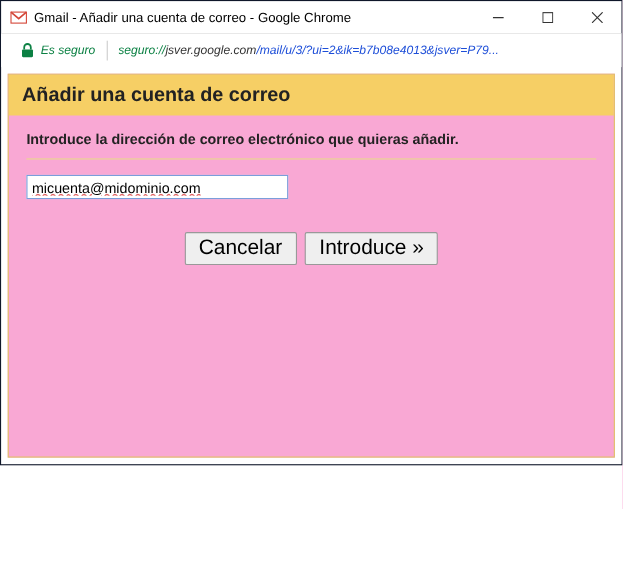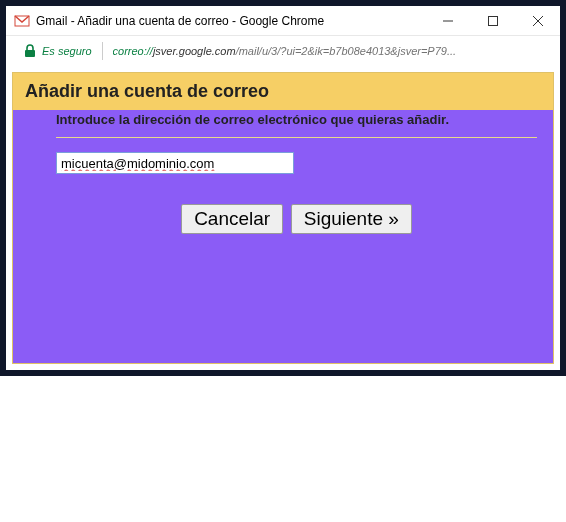--- a/index.html
+++ b/index.html
@@ -6,23 +6,23 @@
   body {
     margin: 0;
     font-family: Arial, Helvetica, sans-serif;
     background: #fff;
     width: 566px;
     height: 522px;
     overflow: hidden;
   }
   .window {
     width: 566px;
-    height: 376px;
-    background: #fff;
-    border: 6px solid #0f172a;
+    height: 423px;
+    background: #fff;
+    border: 1px solid #0f172a;
     display: flex;
     flex-direction: column;
   }
   .titlebar {
     height: 30px;
     display: flex;
     align-items: center;
     padding: 0 0 0 8px;
     font-size: 12px;
     color: #000;
@@ -80,45 +80,44 @@
     margin: 0 4px;
   }
   .url {
     white-space: nowrap;
     overflow: hidden;
     text-overflow: ellipsis;
     flex: 1;
   }
   .url .https { color: #0b8043; }
   .url .host { color: #333; }
-  .url .path { color: #737373; }
+  .url .path { color: #1d4ed8; }
 
   .content {
     flex: 1;
     padding: 6px;
   }
   .panel {
     border: 1px solid #e0c167;
     height: 100%;
-    background: #8b5cf6;
+    background: #f9a8d4;
     display: flex;
     flex-direction: column;
   }
   .panel-header {
     background: #f6cf65;
     color: #222;
     font-size: 18px;
     font-weight: bold;
     padding: 8px 12px;
   }
   .panel-body {
-    padding: 2px 16px;
+    padding: 14px 16px;
     font-size: 13px;
     color: #222;
-    margin-left: 27px;
   }
   .instr {
     font-weight: bold;
     margin-bottom: 10px;
   }
   .hr {
     height: 1px;
     background: #e8d98b;
     margin-bottom: 14px;
   }
@@ -192,34 +191,34 @@
   <div class="addrbar">
     <span class="lock-icon">
       <svg viewBox="0 0 12 14">
         <rect x="1" y="6" width="10" height="7" rx="1" fill="#0b8043"></rect>
         <path d="M3 6 V4 a3 3 0 0 1 6 0 V6" fill="none" stroke="#0b8043" stroke-width="1.6"></path>
       </svg>
     </span>
     <span class="secure-text">Es seguro</span>
     <span class="vbar"></span>
     <span class="url">
-      <span class="https">correo://</span><span class="host">jsver.google.com</span><span class="path">/mail/u/3/?ui=2&amp;ik=b7b08e4013&amp;jsver=P79...</span>
+      <span class="https">seguro://</span><span class="host">jsver.google.com</span><span class="path">/mail/u/3/?ui=2&amp;ik=b7b08e4013&amp;jsver=P79...</span>
     </span>
   </div>
 
   <div class="content">
     <div class="panel">
       <div class="panel-header">Añadir una cuenta de correo</div>
       <div class="panel-body">
         <div class="instr">Introduce la dirección de correo electrónico que quieras añadir.</div>
         <div class="hr"></div>
         <div class="form-row">
           <input type="text" class="email-input" value="micuenta@midominio.com" style="">
         </div>
         <div class="btn-row">
           <button class="btn">Cancelar</button>
-          <button class="btn">Siguiente »</button>
+          <button class="btn">Introduce »</button>
         </div>
       </div>
     </div>
   </div>
 
 </div>
 
 </body></html>

